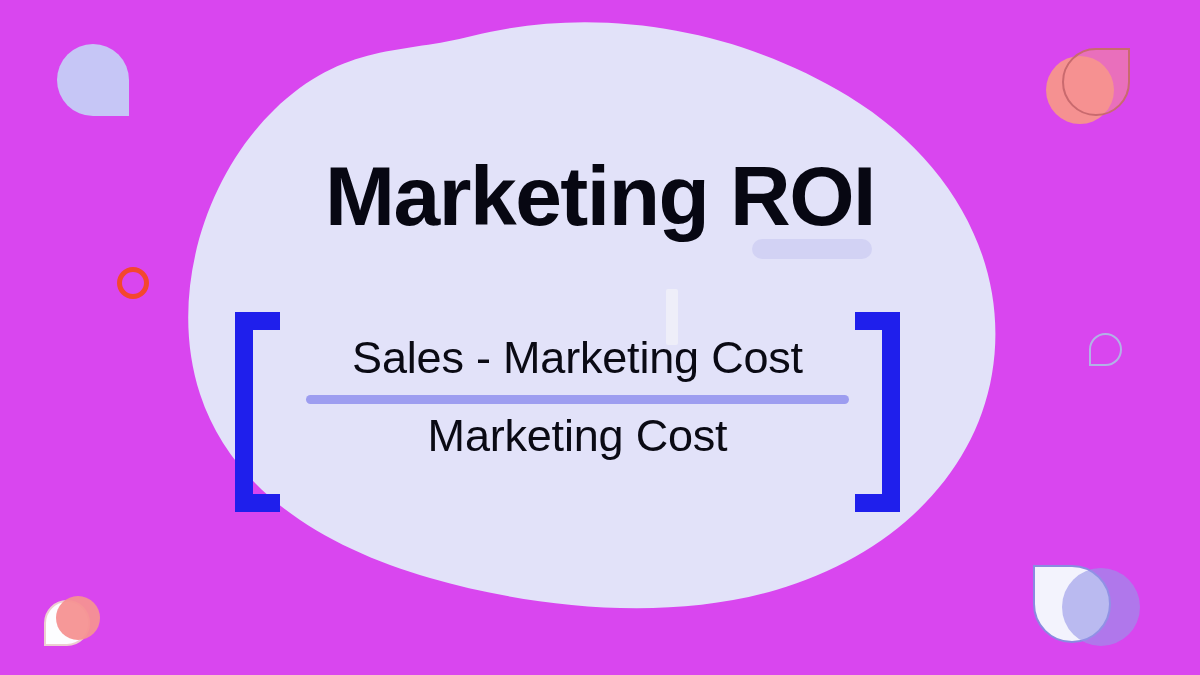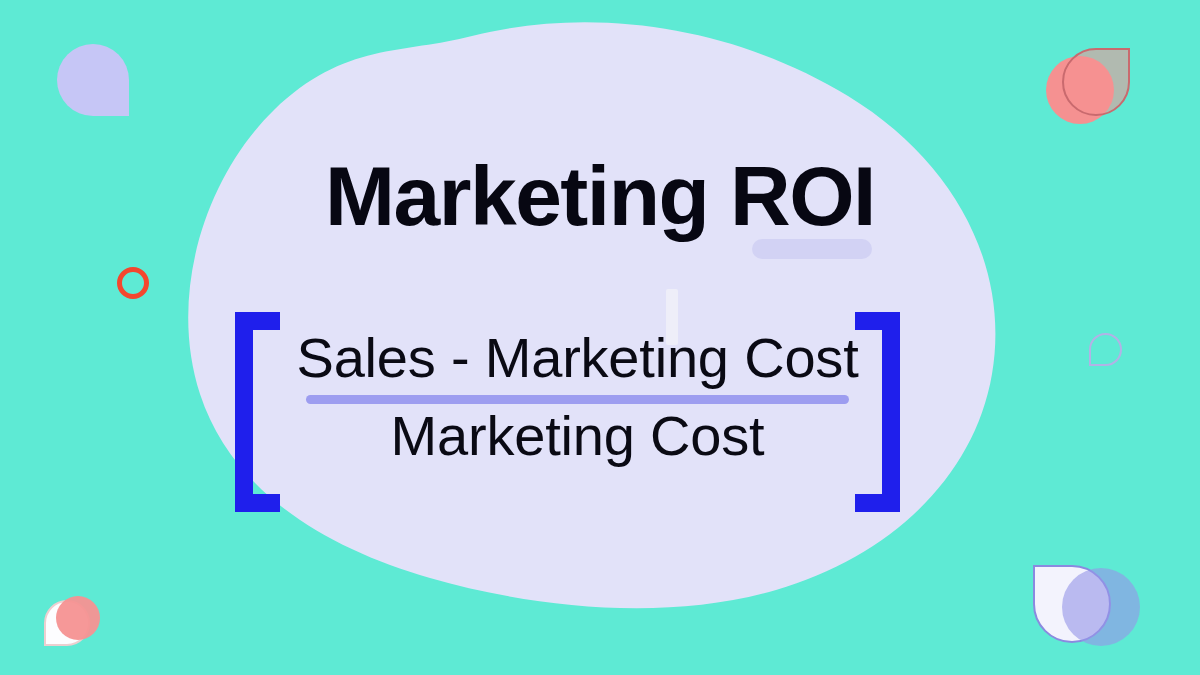--- a/index.html
+++ b/index.html
@@ -12,21 +12,21 @@
     height: 675px;
     overflow: hidden;
     font-family: "Liberation Sans", sans-serif;
     background: #f1f1fd;
   }
 
   #stage {
     position: relative;
     width: 1200px;
     height: 675px;
-    background: #5eead4;
+    background: #d946ef;
     overflow: hidden;
   }
 
   
   .blob {
     position: absolute;
     left: 180px;
     top: 18px;
     width: 820px;
     height: 600px;
@@ -177,21 +177,21 @@
     left: 290px; top: 330px;
     width: 575px;
     z-index: 4;
     text-align: center;
   }
 
   .formula-numerator,
   .formula-denominator {
     font-family: "Liberation Sans", sans-serif;
     font-weight: 400;
-    font-size: 56px;
+    font-size: 45px;
     line-height: 56px;
     color: #0a0a14;
     letter-spacing: -0.2px;
     white-space: nowrap;
   }
   .formula-numerator { margin-bottom: 9px; }
 
   .formula-bar {
     width: 543px;
     height: 9px;

